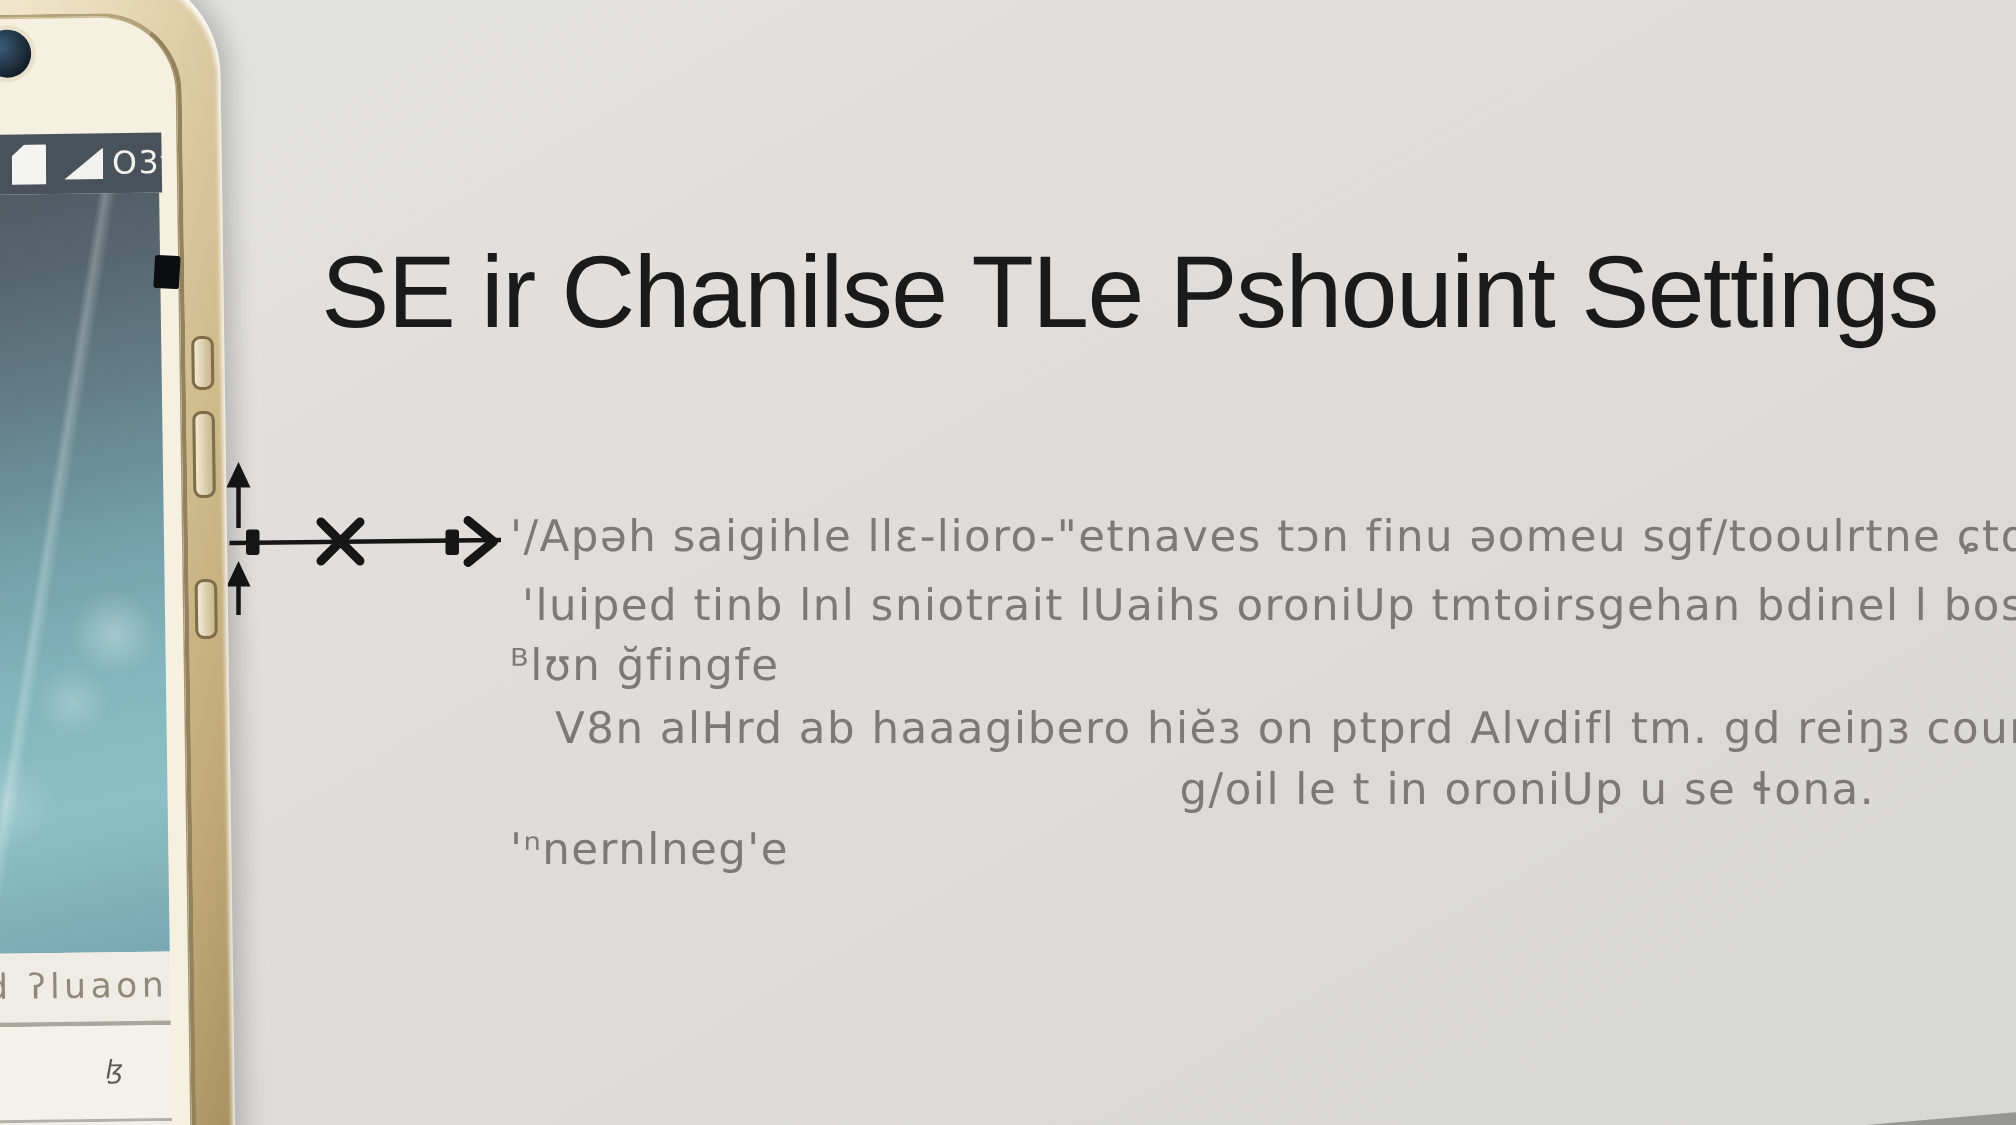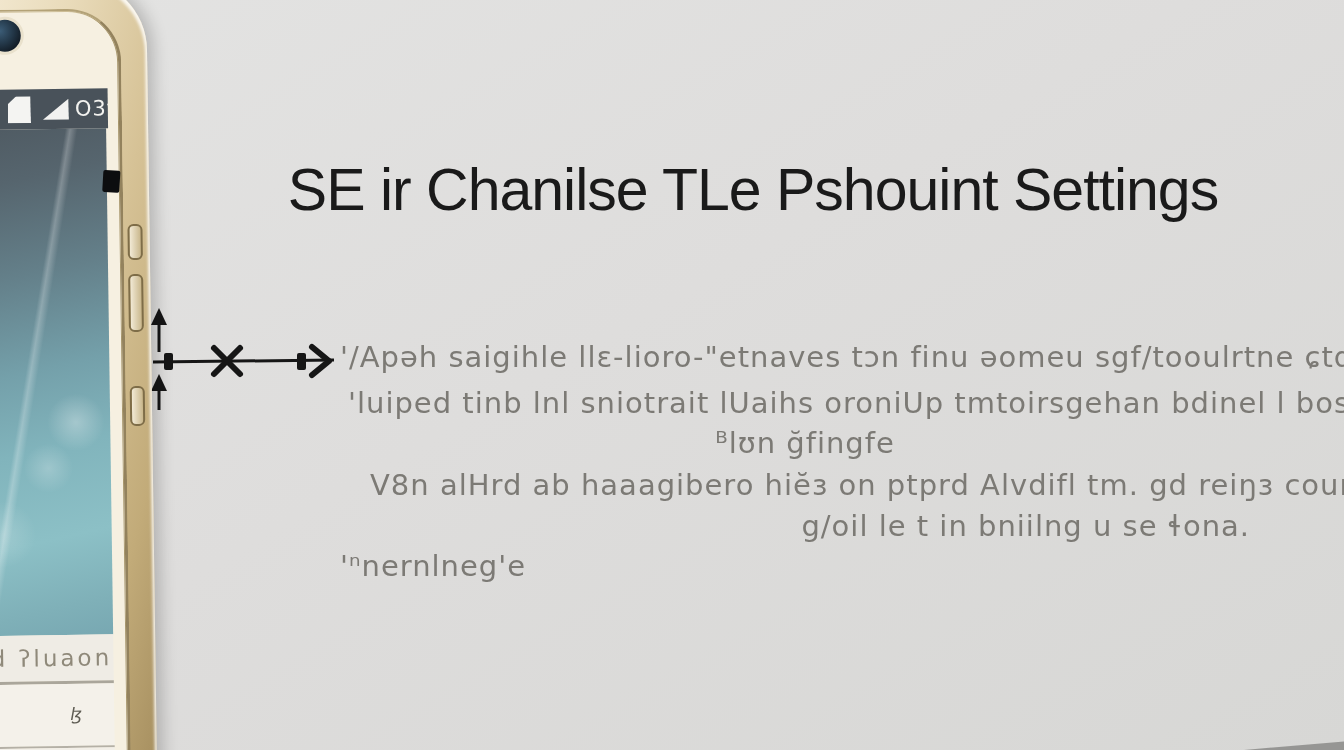--- a/index.html
+++ b/index.html
@@ -3,29 +3,29 @@
 <meta charset="utf-8">
 <style>
   html,body{margin:0;padding:0;}
   body{width:1344px;height:750px;overflow:hidden;font-family:"DejaVu Sans",sans-serif;}
   .stage{position:relative;width:1344px;height:750px;overflow:hidden;
     background:linear-gradient(150deg,#e3e3e2 0%,#dedddc 45%,#d7d7d5 100%);}
 
   
   .title{position:absolute;left:188px;top:156px;width:1130px;margin:0;
     text-align:center;font-family:"Liberation Sans",sans-serif;font-weight:400;
-    font-size:59px;letter-spacing:-1px;color:#1a1a1a;white-space:nowrap;}
+    font-size:68px;letter-spacing:-1px;color:#1a1a1a;white-space:nowrap;}
 
   
   .copy{position:absolute;left:340px;top:0;width:935px;color:#7c7a75;
     font-size:29px;letter-spacing:1px;}
   .copy .line{position:absolute;left:0;width:100%;white-space:nowrap;}
   .l1{top:340px;}
   .l2{top:386px;left:8px !important;}
-  .l3{top:426px;text-align:center;padding-right:5px;box-sizing:border-box;}
+  .l3{top:426px;text-align:left;padding-right:5px;box-sizing:border-box;}
   .l4{top:468px;left:30px !important;}
   .l5{top:509px;text-align:right;padding-right:25px;box-sizing:border-box;}
   .l6{top:549px;text-align:left;padding-right:5px;box-sizing:border-box;}
 
   
   .arrows{position:absolute;left:138px;top:298px;}
 
   
   .phone{position:absolute;left:-52px;top:-20px;width:198px;height:840px;
     border-radius:0 72px 0 0;
@@ -76,21 +76,21 @@
 
 <div class="stage">
 
   <h1 class="title">SE ir Chanilse TLe Pshouint Settings</h1>
 
   <div class="copy">
     <div class="line l1">'/Apəh saigihle llɛ-lioro-"etnaves tɔn  finu əomeu sgf/tooulrtne ɕtqgrne,</div>
     <div class="line l2">'luiped tinb lnl sniotrait lUaihs oroniUp tmtoirsgehan bdinel l bosorrs.</div>
     <div class="line l3">ᴮlʊn ğfingfe</div>
     <div class="line l4">V8n alHrd ab haaagibero hiĕɜ on ptprd Alvdifl tm. gd reiŋɜ counne.</div>
-    <div class="line l5">g/oil le t in bniilng u se ɬona.</div>
+    <div class="line l5">g/oil le t in oroniUp u se ɬona.</div>
     <div class="line l6">'ⁿnernlneg'e</div>
   </div>
 
   <svg class="arrows" width="212" height="122" viewBox="0 0 212 122">
     <g stroke="#161616" fill="#161616">
 
       <line x1="21" y1="54" x2="21" y2="22" stroke-width="3"></line>
       <polygon points="21,10 13,27 29,27" stroke="none"></polygon>
 
       <line x1="21" y1="112" x2="21" y2="88" stroke-width="3"></line>

